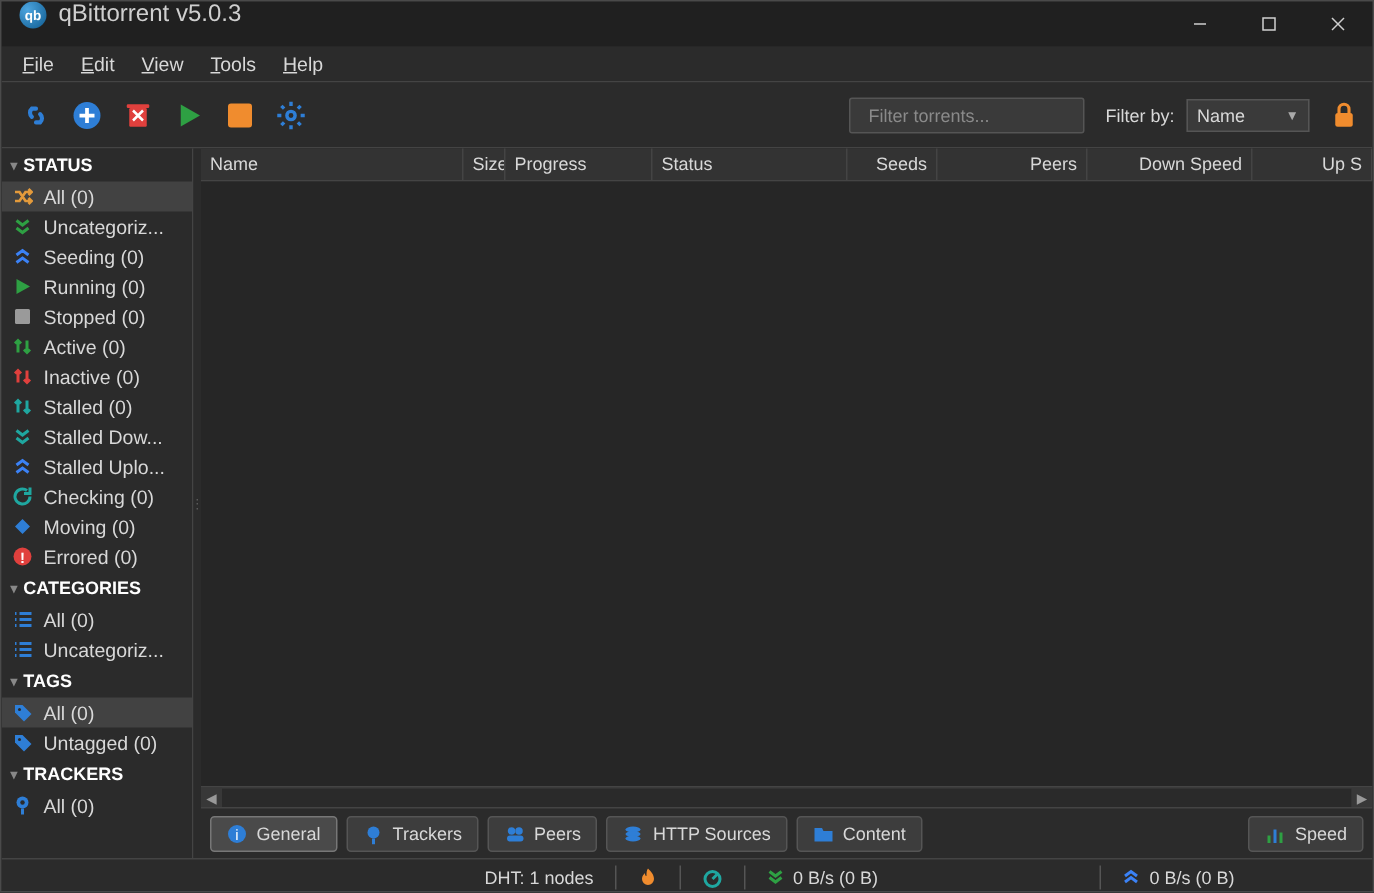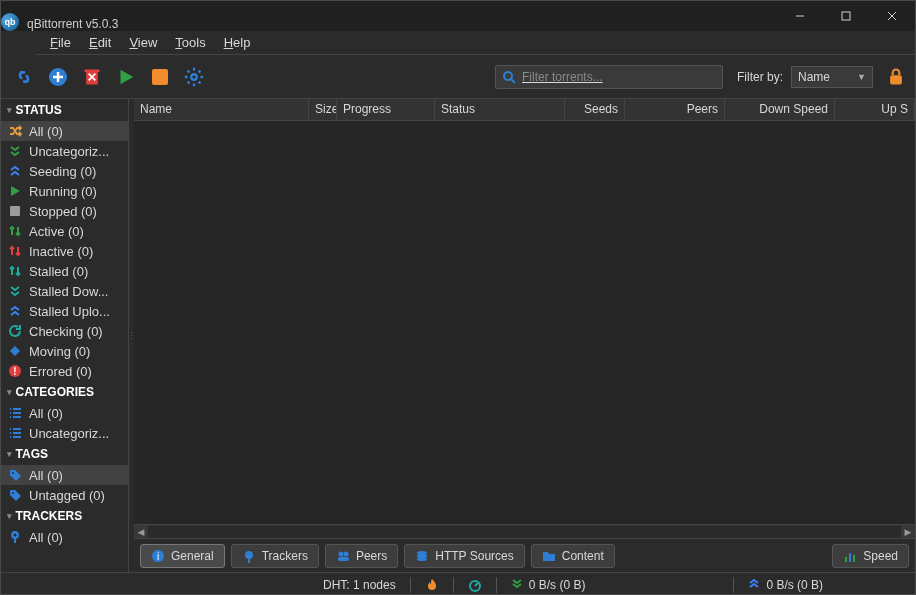--- a/index.html
+++ b/index.html
@@ -7,54 +7,53 @@
   width: 916px; height: 595px;
   font-family: "Segoe UI", Tahoma, sans-serif;
   font-size: 13px;
   color: #d8d8d8;
   background: #2b2b2b;
   overflow: hidden;
   border: 1px solid #4a4a4a;
 }
 .titlebar {
   height: 30px; background: #202020;
-  display: flex; align-items: flex-end; padding-left: 0;
+  display: flex; align-items: flex-start; padding-left: 12px;
 }
 .titlebar .app-icon {
   width: 18px; height: 18px; border-radius: 50%;
   background: radial-gradient(circle at 30% 30%, #4ca5e0, #0f5b8f);
   margin-right: 8px;
   position: relative;
   display: flex; align-items: center; justify-content: center;
   color: #fff; font-size: 9px; font-weight: bold;
 }
-.titlebar .title { color: #cfcfcf; font-size: 12px; }
+.titlebar .title { color: #cfcfcf; font-size: 16px; }
 .titlebar .win-controls { margin-left: auto; display: flex; }
 .win-btn { width: 46px; height: 30px; display: flex; align-items: center; justify-content: center; color: #cfcfcf; font-size: 14px; }
 
 .menubar {
   height: 24px; display: flex; align-items: center;
   padding: 0 6px; gap: 2px; background: #2b2b2b;
   border-bottom: 1px solid #444;
-  margin-left: 35px;
 }
 .menu-item { padding: 2px 8px; text-decoration: underline; text-decoration-color: transparent; }
 .menu-item u { text-decoration: underline; }
 
 .toolbar {
   height: 44px; display: flex; align-items: center; padding: 0 8px;
   border-bottom: 1px solid #444; gap: 4px;
   background: #2b2b2b;
 }
 .toolbtn { width: 30px; height: 30px; display: flex; align-items: center; justify-content: center; }
 .spacer { flex: 1; }
 .search-box {
-  width: 228px; height: 24px; background: #3a3a3a;
+  width: 157px; height: 24px; background: #3a3a3a;
   border: 1px solid #555; border-radius: 2px;
-  display: flex; align-items: center; padding: 0 6px; gap: 6px; text-decoration: underline;
+  display: flex; align-items: center; padding: 0 6px; gap: 6px;
 }
 .search-box input {
   flex: 1; background: transparent; border: none; outline: none;
   color: #d8d8d8; font-size: 12px;
 }
 .search-box input::placeholder { color: #8a8a8a; }
 .filter-label { font-size: 12px; color: #d8d8d8; padding: 0 4px 0 10px; }
 .filter-select {
   width: 82px; height: 22px; background: #3a3a3a;
   border: 1px solid #555; display: flex; align-items: center;
@@ -122,21 +121,21 @@
 }
 .dtab.active { background: #4a4a4a; border-color: #777; }
 
 .statusbar {
   height: 24px; display: flex; align-items: center;
   border-top: 1px solid #444; font-size: 12px;
   padding: 0 8px; gap: 14px;
   background: #2b2b2b;
 }
 .stat-sep { width: 1px; height: 16px; background: #555; }
-.status-item { display: flex; align-items: flex-start; gap: 6px; }
+.status-item { display: flex; align-items: center; gap: 6px; }
 svg { display: block; }
 
 .vsplitter {
   width: 5px; background: #2b2b2b;
   display: flex; flex-direction: column; justify-content: center; align-items: center;
 }
 .vsplitter .dots { color: #666; font-size: 8px; line-height: 3px; }
 </style>
 </head>
 <body>

